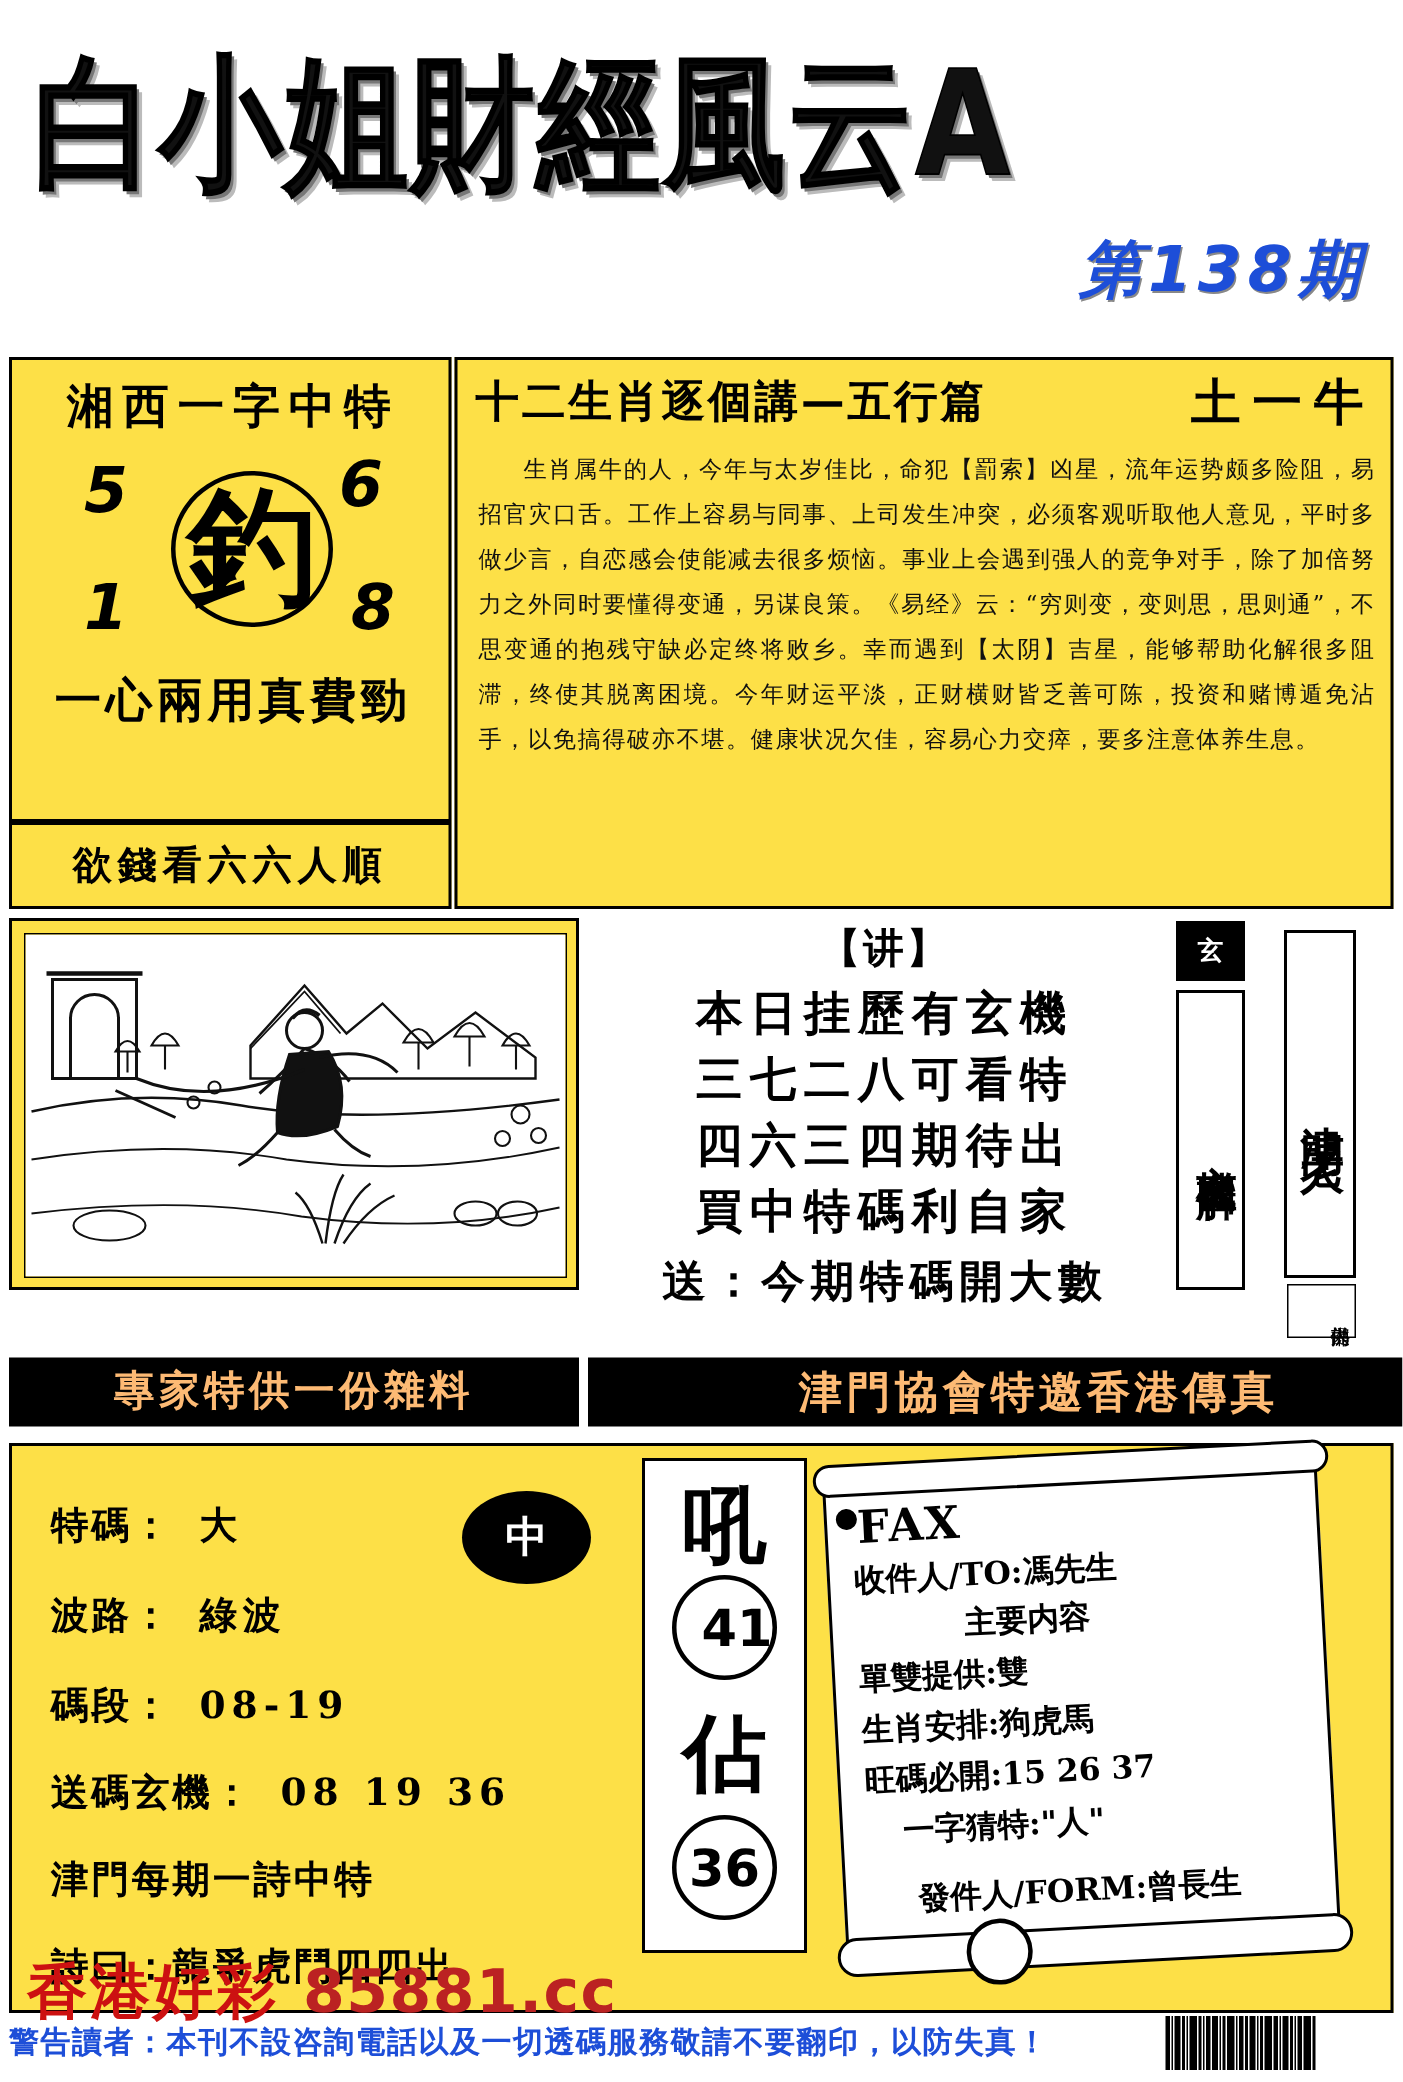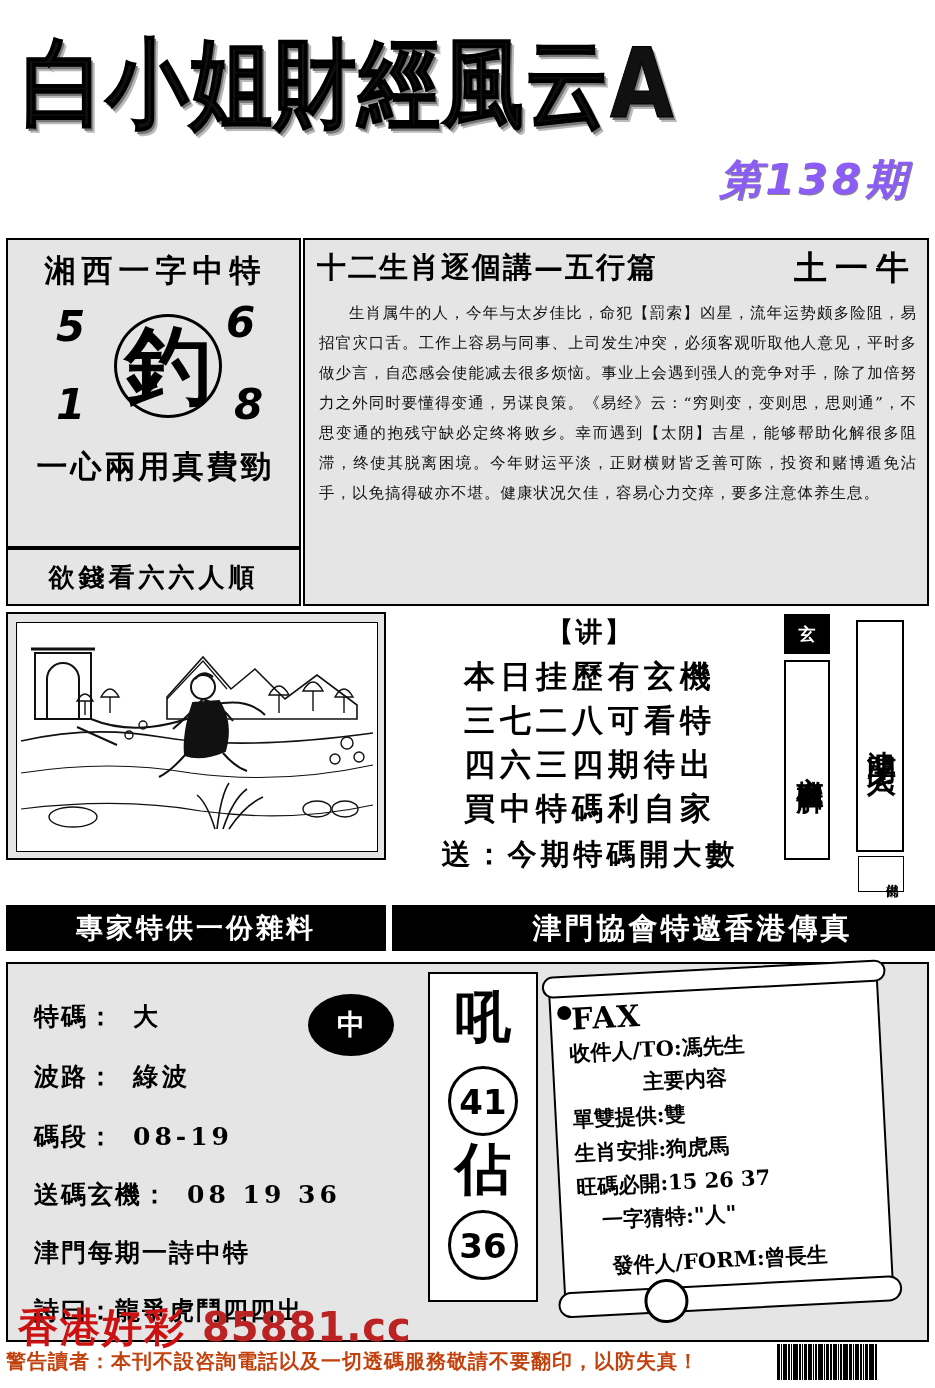--- a/index.html
+++ b/index.html
@@ -12,27 +12,27 @@
     position:absolute;left:22px;top:36px;width:900px;
     font-family:"DejaVu Sans","Liberation Sans",sans-serif;
     font-size:82px;font-weight:bold;letter-spacing:2px;
     color:#111;line-height:1;white-space:nowrap;
     -webkit-text-stroke:1px #000;
     text-shadow:2px 2px 0 #777, 4px 4px 0 #bbb;
     transform:scaleY(1.18);transform-origin:left top;
   }
   .mast-issue{
     position:absolute;right:24px;top:152px;
-    font-size:42px;font-weight:bold;color:#8b5cf6;letter-spacing:4px;
+    font-size:42px;font-weight:bold;color:#1d4ed8;letter-spacing:4px;
     font-style:italic;
     text-shadow:1px 1px 0 #888;
   }
 
   
-  .box{position:absolute;border:2px solid #000;box-sizing:border-box;background:#e5e5e5;}
+  .box{position:absolute;border:2px solid #000;box-sizing:border-box;background:#fde047;}
 
   
   .left-panel{left:6px;top:238px;width:295px;height:310px;}
   .left-title{
     position:absolute;left:0;top:10px;width:295px;text-align:center;
     font-size:31px;font-weight:bold;letter-spacing:6px;color:#000;
   }
   .num{position:absolute;font-size:42px;font-weight:bold;font-style:italic;color:#000;}
   .n5{left:48px;top:62px;}
   .n6{left:218px;top:58px;}
@@ -115,21 +115,21 @@
     display:block;color:#fff;font-size:17px;text-align:center;line-height:36px;font-weight:bold;
   }
   .small-note{
     position:absolute;left:858px;top:856px;width:46px;height:36px;border:1px solid #000;
     box-sizing:border-box;writing-mode:vertical-rl;text-orientation:upright;
     font-size:13px;line-height:22px;text-align:center;color:#000;
   }
 
   
   .banner{
-    position:absolute;background:#000;color:#ffffff;font-weight:bold;
+    position:absolute;background:#000;color:#fdba74;font-weight:bold;
     font-family:"DejaVu Serif","Liberation Serif",serif;
   }
   .banner-left{left:6px;top:905px;width:380px;height:46px;}
   .banner-left span{display:block;text-align:center;line-height:46px;font-size:27px;letter-spacing:3px;}
   .banner-right{left:392px;top:905px;width:601px;height:46px;}
   .banner-right span{display:block;text-align:center;line-height:46px;font-size:29px;letter-spacing:3px;}
 
   
   .bottom-panel{left:6px;top:962px;width:923px;height:380px;}
   .bl-row{
@@ -156,21 +156,21 @@
   .wordcol .w{
     position:absolute;left:0;width:106px;text-align:center;font-size:56px;font-weight:bold;color:#000;
     font-family:"DejaVu Serif","Liberation Serif",serif;
   }
   .w1{top:6px;}
   .w2{top:158px;}
   .circ{
     position:absolute;left:18px;width:70px;height:70px;border:3px solid #000;border-radius:50%;
     box-sizing:border-box;text-align:center;line-height:66px;font-size:34px;font-weight:bold;color:#000;
   }
-  .c1{top:92px;}
+  .c1{top:76px;text-align:right;}
   .c2{top:236px;}
 
   
   .fax{
     position:absolute;left:556px;top:978px;width:330px;height:320px;
     border:2px solid #000;background:#fff;box-sizing:border-box;
     transform:rotate(-3deg);
   }
   .fax .roll-top{position:absolute;left:-8px;top:-12px;width:344px;height:22px;border:2px solid #000;border-radius:11px;background:#fff;box-sizing:border-box;}
   .fax .roll-bot{position:absolute;left:-8px;bottom:-14px;width:344px;height:26px;border:2px solid #000;border-radius:13px;background:#fff;box-sizing:border-box;}
@@ -192,21 +192,21 @@
   
   .wm{
     position:absolute;left:18px;top:1300px;font-size:40px;font-weight:bold;color:#cc1111;
     letter-spacing:2px;font-family:"DejaVu Sans","Liberation Sans",sans-serif;white-space:nowrap;
   }
   .wm .site{color:#bb2222;margin-left:16px;letter-spacing:1px;}
 
   
   .footer{
     position:absolute;left:6px;top:1348px;width:760px;
-    font-size:20px;font-weight:bold;color:#c2410c;letter-spacing:1px;white-space:nowrap;
+    font-size:20px;font-weight:bold;color:#1d4ed8;letter-spacing:1px;white-space:nowrap;
     font-family:"DejaVu Serif","Liberation Serif",serif;
   }
   .barcode{position:absolute;right:8px;top:1344px;width:150px;height:36px;}
   .barcode i{display:inline-block;background:#000;height:36px;margin-right:1px;vertical-align:top;}
 </style>
 </head>
 <body>
 
 <div id="page">
 

